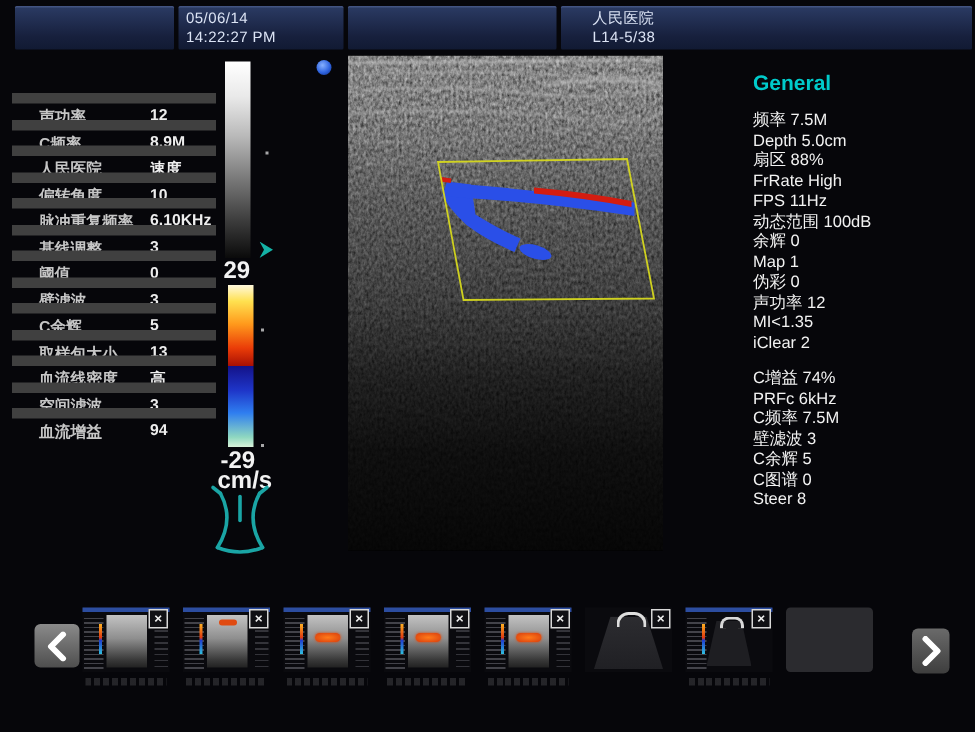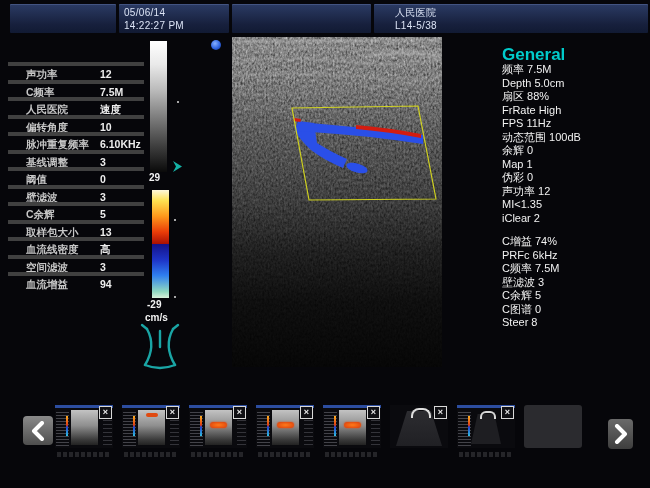--- a/index.html
+++ b/index.html
@@ -11,48 +11,48 @@
         background:linear-gradient(180deg,#2b3b64,#17203d 70%,#111a33);
         box-shadow:inset 0 1px 0 rgba(130,150,210,.28);border-radius:1px;}
   #tbox0{left:10px;width:106px}
   #tbox1{left:119px;width:110px;padding:2px 0 0 5px}
   #tbox2{left:232px;width:139px}
   #tbox3{left:374px;width:274px;padding:2px 0 0 21px}
   .tbox .l{font-size:10px;line-height:13px;color:#dce4f5;letter-spacing:.3px;white-space:nowrap}
 
   
   .param-table{position:absolute;left:8px;top:62px;width:136px}
-  .prow{position:relative;height:17.5px;border-top:4px solid #404040;box-sizing:border-box}
+  .prow{position:relative;height:17.5px;border-top:7px solid #404040;box-sizing:border-box}
   .prow .lab{position:absolute;left:18px;top:2px;font-size:10.5px;font-weight:bold;color:#c6c6c6;white-space:nowrap}
   .prow .val{position:absolute;left:92px;top:2px;font-size:10.5px;font-weight:bold;color:#ededed;white-space:nowrap}
   .prow.hl{background:linear-gradient(180deg,#4c8a7a,#1d5247 60%,#143c34);border-top-color:#0c0c0c}
   .prow.hl .lab,.prow.hl .val{color:#07211b}
 
   
   .graybar{position:absolute;left:150px;top:41px;width:17px;height:131px;
     background:linear-gradient(180deg,#ffffff 0%,#e9e9e9 18%,#b9b9b9 38%,#7e7e7e 58%,#3f3f3f 80%,#0a0a0a 100%);}
-  .scale-label{position:absolute;font-size:10px;font-weight:bold;color:#f2f2f2}
+  .scale-label{position:absolute;font-size:16px;font-weight:bold;color:#f2f2f2}
   #lbl-max{left:149px;top:172px}
   #lbl-min{left:147px;top:299px}
   #lbl-unit{left:145px;top:312px}
   .colorbar{position:absolute;left:152px;top:190px;width:17px;height:108px}
   .colorbar .hot{height:54px;background:linear-gradient(180deg,#fff8dc,#ffe150 20%,#ff9a1c 48%,#ea3c08 78%,#a81004)}
   .colorbar .cold{height:54px;background:linear-gradient(180deg,#141289,#1e35c8 30%,#2f7ef0 58%,#8fd8c0 88%,#d8f2da)}
   .tgc-marker{position:absolute;left:173px;top:161px}
   .mini-dot{position:absolute;width:2px;height:2px;background:#cfcfcf;opacity:.8}
   .focus-dot{position:absolute;left:211px;top:40px;width:10px;height:10px;border-radius:50%;
     background:radial-gradient(circle at 40% 35%,#86b0ff,#2f64e0 55%,#0b2a80)}
   .body-marker{position:absolute;left:137px;top:322px}
 
   
   .us-image{position:absolute;left:232px;top:37px;width:210px;height:330px;background:#000}
 
   
   .right-panel{position:absolute;left:502px;top:48px;width:146px}
-  .rp-title{font-size:17px;font-weight:bold;color:#00cbcb;line-height:14px;margin-bottom:1px}
+  .rp-title{font-size:14px;font-weight:bold;color:#00cbcb;line-height:14px;margin-bottom:12px}
   .rp-line{font-size:11px;font-weight:normal;color:#f2f2f2;line-height:13.5px;white-space:nowrap}
   .rp-group2{margin-top:10px}
 
   
   .filmstrip{position:absolute;left:55px;top:405px;display:flex;gap:9px}
   .thumb{position:relative;width:58px;height:43px;background:#0a0a0e;flex:0 0 auto}
   .thumb i,.thumb b{display:block;font-style:normal}
   .thumb .tb{position:absolute;left:0;top:0;right:0;height:3px;background:#2c4da0}
   .thumb .ls{position:absolute;left:1px;top:5px;width:13px;bottom:2px;
     background:repeating-linear-gradient(0deg,rgba(215,215,228,.28) 0 1px,transparent 1px 3px)}
@@ -101,21 +101,21 @@
     <div class="l">L14-5/38</div>
   </div>
 
   <div class="param-table" id="param-rows">
       <div class="prow">
         <span class="lab">声功率</span>
         <span class="val">12</span>
       </div>
       <div class="prow">
         <span class="lab">C频率</span>
-        <span class="val">7.5M</span>
+        <span class="val">8.9M</span>
       </div>
       <div class="prow">
         <span class="lab">人民医院</span>
         <span class="val">速度</span>
       </div>
       <div class="prow">
         <span class="lab">偏转角度</span>
         <span class="val">10</span>
       </div>
       <div class="prow">

